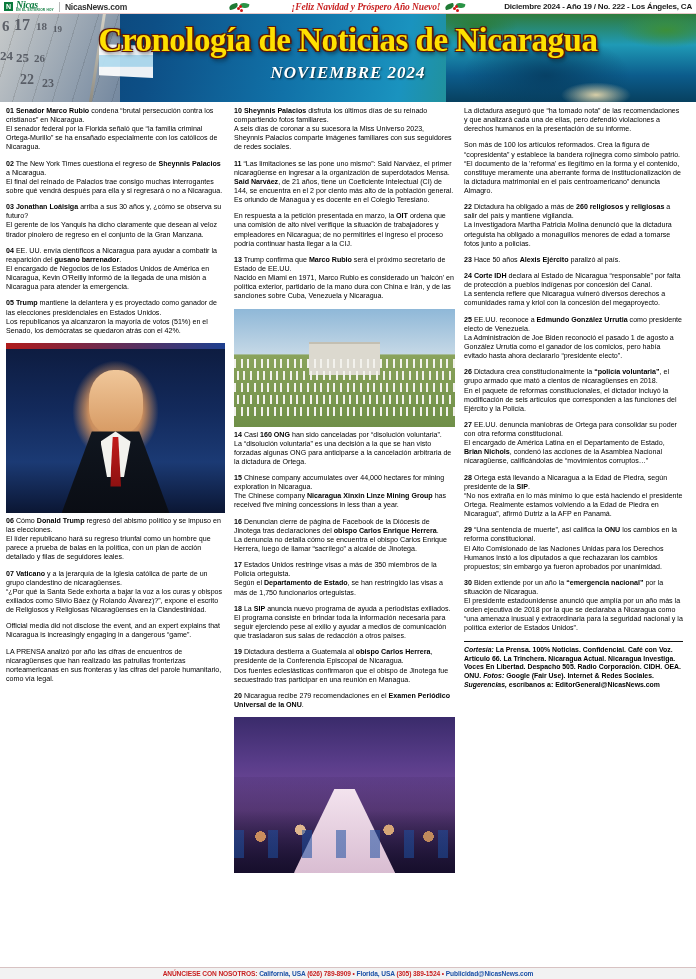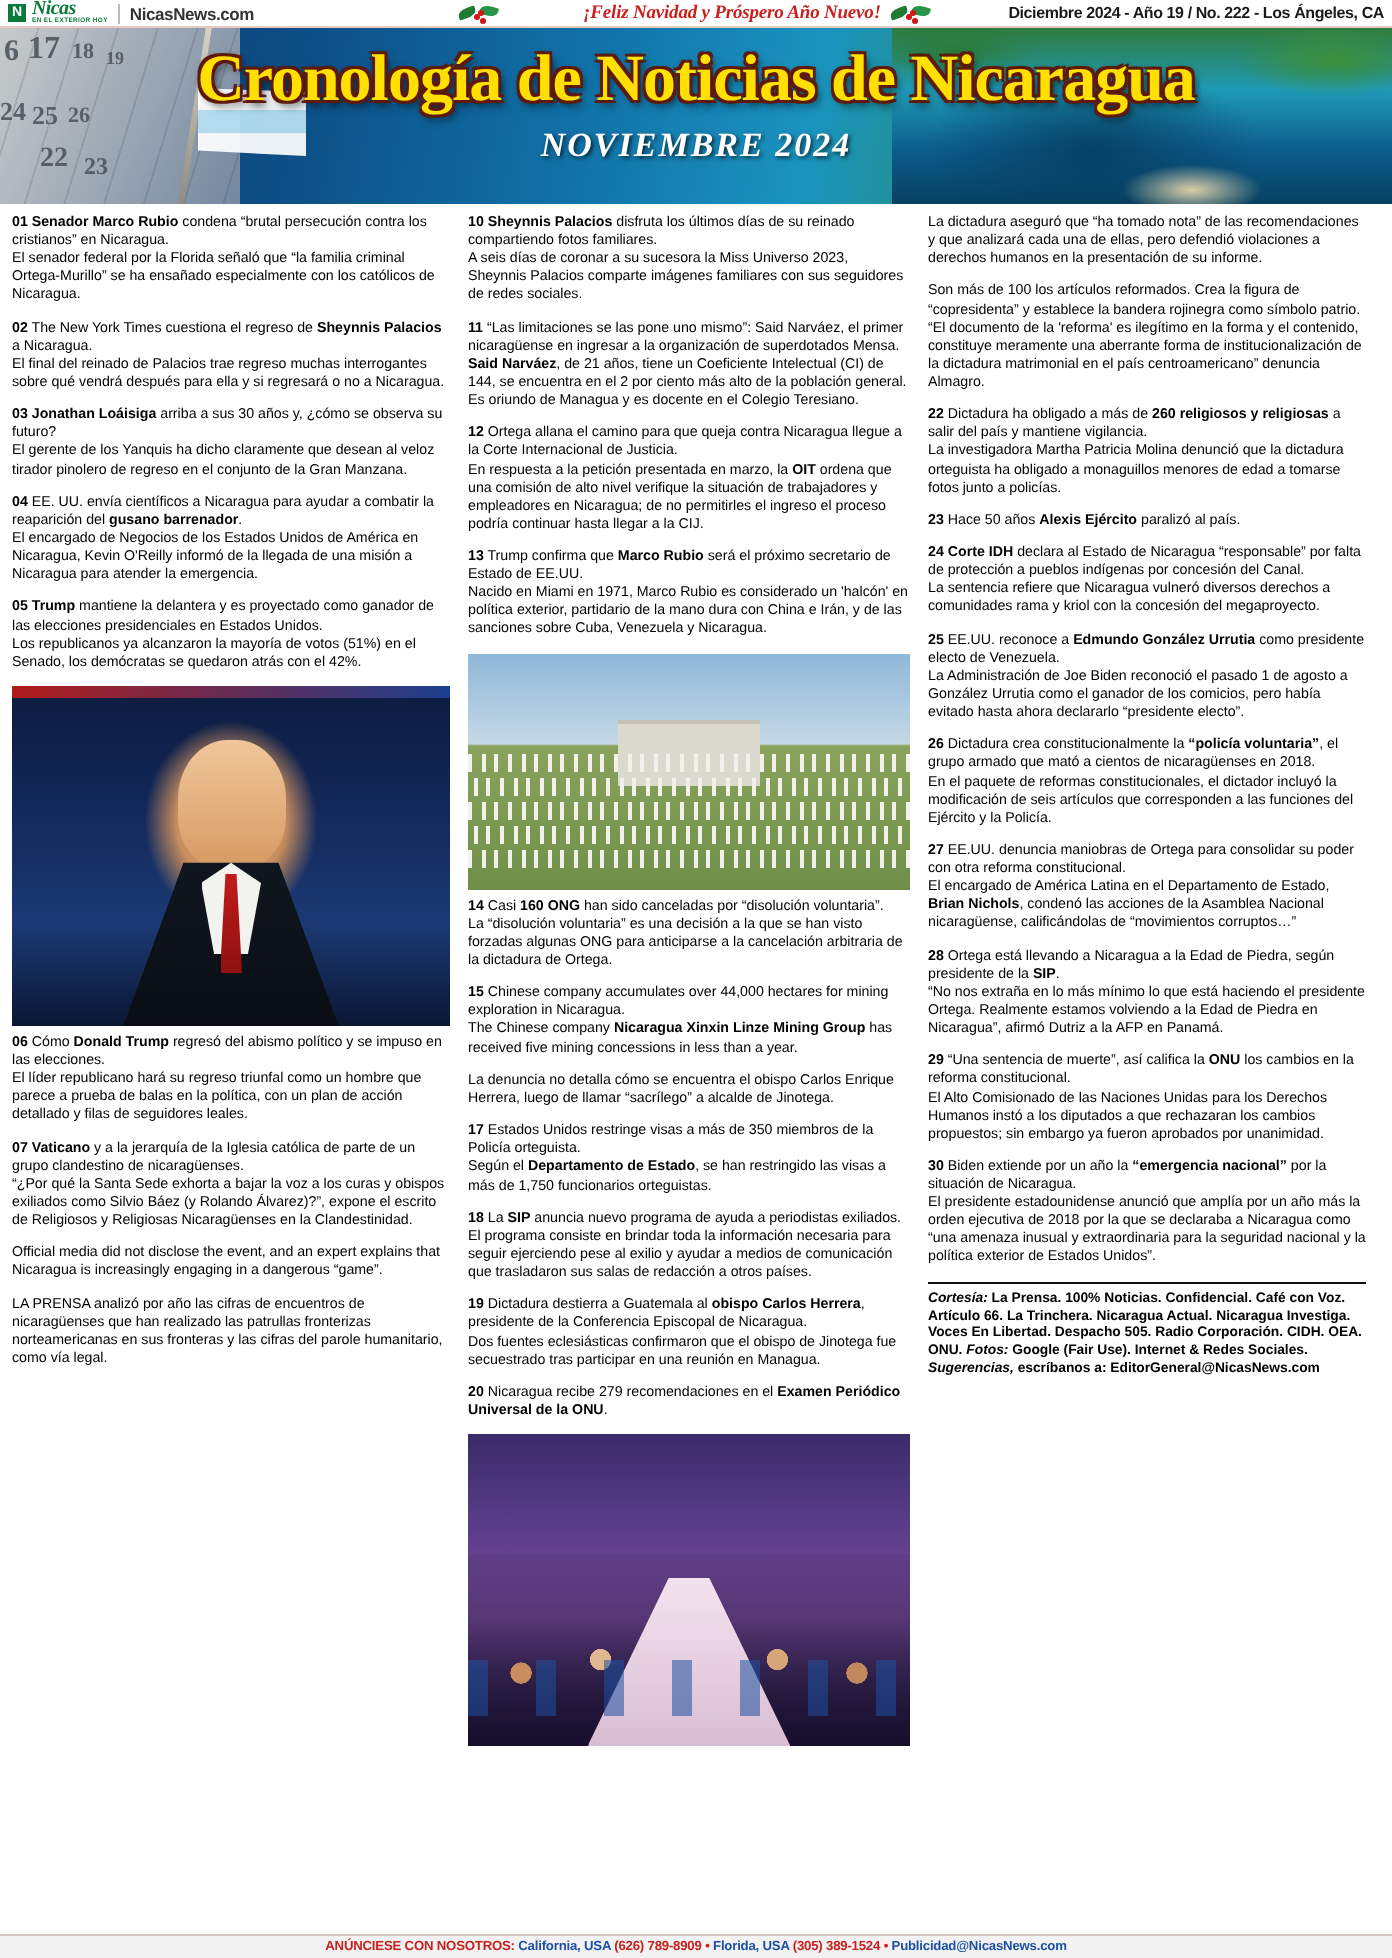--- a/index.html
+++ b/index.html
@@ -337,21 +337,21 @@
 
   <div class="columns">
 
     <div class="col" id="col1">
         <div class="item">
           <div class="hl"><span class="num">01</span> <span class="b">Senador Marco Rubio</span><span> condena “brutal persecución contra los cristianos” en Nicaragua.</span></div>
           <div class="body"><span>El senador federal por la Florida señaló que “la familia criminal Ortega-Murillo” se ha ensañado especialmente con los católicos de Nicaragua.</span></div>
         </div>
         <div class="item">
           <div class="hl"><span class="num">02</span> <span> The New York Times cuestiona el regreso de </span><span class="b">Sheynnis Palacios</span><span> a Nicaragua.</span></div>
-          <div class="body"><span>El final del reinado de Palacios trae regreso muchas interrogantes sobre qué vendrá después para ella y si regresará o no a Nicaragua.</span></div>
+          <div class="body"><span>El final del reinado de Palacios trae consigo muchas interrogantes sobre qué vendrá después para ella y si regresará o no a Nicaragua.</span></div>
         </div>
         <div class="item">
           <div class="hl"><span class="num">03</span> <span class="b">Jonathan Loáisiga</span><span> arriba a sus 30 años y, ¿cómo se observa su futuro?</span></div>
           <div class="body"><span>El gerente de los Yanquis ha dicho claramente que desean al veloz tirador pinolero de regreso en el conjunto de la Gran Manzana.</span></div>
         </div>
         <div class="item">
           <div class="hl"><span class="num">04</span> <span> EE. UU. envía científicos a Nicaragua para ayudar a combatir la reaparición del </span><span class="b">gusano barrenador</span><span>.</span></div>
           <div class="body"><span>El encargado de Negocios de los Estados Unidos de América en Nicaragua, Kevin O'Reilly informó de la llegada de una misión a Nicaragua para atender la emergencia.</span></div>
         </div>
         <div class="item">
@@ -382,21 +382,20 @@
     <div class="col mid" id="col2">
         <div class="item">
           <div class="hl"><span class="num">10</span> <span class="b">Sheynnis Palacios</span><span> disfruta los últimos días de su reinado compartiendo fotos familiares.</span></div>
           <div class="body"><span>A seis días de coronar a su sucesora la Miss Universo 2023, Sheynnis Palacios comparte imágenes familiares con sus seguidores de redes sociales.</span></div>
         </div>
         <div class="item">
           <div class="hl"><span class="num">11</span> <span> “Las limitaciones se las pone uno mismo”: Said Narváez, el primer nicaragüense en ingresar a la organización de superdotados Mensa.</span></div>
           <div class="body"><span class="b">Said Narváez</span><span>, de 21 años, tiene un Coeficiente Intelectual (CI) de 144, se encuentra en el 2 por ciento más alto de la población general. Es oriundo de Managua y es docente en el Colegio Teresiano.</span></div>
         </div>
         <div class="item">
-          <div class="hl"><span class="num">12</span> <span> Ortega allana el camino para que queja contra Nicaragua llegue a la Corte Internacional de Justicia.</span></div>
           <div class="body"><span>En respuesta a la petición presentada en marzo, la </span><span class="b">OIT</span><span> ordena que una comisión de alto nivel verifique la situación de trabajadores y empleadores en Nicaragua; de no permitirles el ingreso el proceso podría continuar hasta llegar a la CIJ.</span></div>
         </div>
         <div class="item">
           <div class="hl"><span class="num">13</span> <span> Trump confirma que </span><span class="b">Marco Rubio</span><span> será el próximo secretario de Estado de EE.UU.</span></div>
           <div class="body"><span>Nacido en Miami en 1971, Marco Rubio es considerado un 'halcón' en política exterior, partidario de la mano dura con China e Irán, y de las sanciones sobre Cuba, Venezuela y Nicaragua.</span></div>
         </div>
         <div class="photo photo-cemetery">
           <span class="bld"></span>
           <span class="rows">
             <i style="left:0%;top:4%"></i>
@@ -571,20 +570,21 @@
         </div>
         <div class="item">
           <div class="hl"><span class="num">14</span> <span> Casi </span><span class="b">160 ONG</span><span> han sido canceladas por “disolución voluntaria”.</span></div>
           <div class="body"><span>La “disolución voluntaria” es una decisión a la que se han visto forzadas algunas ONG para anticiparse a la cancelación arbitraria de la dictadura de Ortega.</span></div>
         </div>
         <div class="item">
           <div class="hl"><span class="num">15</span> <span> Chinese company accumulates over 44,000 hectares for mining exploration in Nicaragua.</span></div>
           <div class="body"><span>The Chinese company </span><span class="b">Nicaragua Xinxin Linze Mining Group</span><span> has received five mining concessions in less than a year.</span></div>
         </div>
         <div class="item">
+          <div class="hl"><span class="num">16</span> <span> Denuncian cierre de página de Facebook de la Diócesis de Jinotega tras declaraciones del </span><span class="b">obispo Carlos Enrique Herrera</span><span>.</span></div>
           <div class="body"><span>La denuncia no detalla cómo se encuentra el obispo Carlos Enrique Herrera, luego de llamar “sacrílego” a alcalde de Jinotega.</span></div>
         </div>
         <div class="item">
           <div class="hl"><span class="num">17</span> <span> Estados Unidos restringe visas a más de 350 miembros de la Policía orteguista.</span></div>
           <div class="body"><span>Según el </span><span class="b">Departamento de Estado</span><span>, se han restringido las visas a más de 1,750 funcionarios orteguistas.</span></div>
         </div>
         <div class="item">
           <div class="hl"><span class="num">18</span> <span> La </span><span class="b">SIP</span><span> anuncia nuevo programa de ayuda a periodistas exiliados.</span></div>
           <div class="body"><span>El programa consiste en brindar toda la información necesaria para seguir ejerciendo pese al exilio y ayudar a medios de comunicación que trasladaron sus salas de redacción a otros países.</span></div>
         </div>

